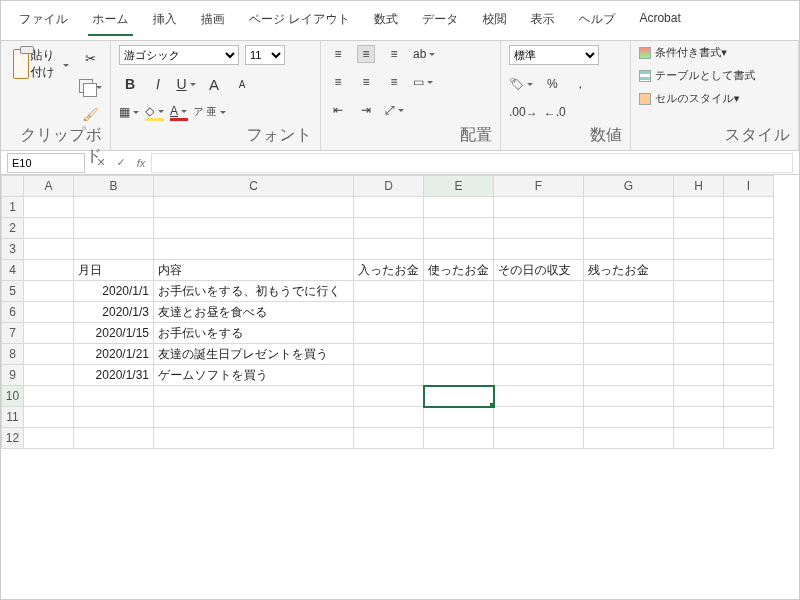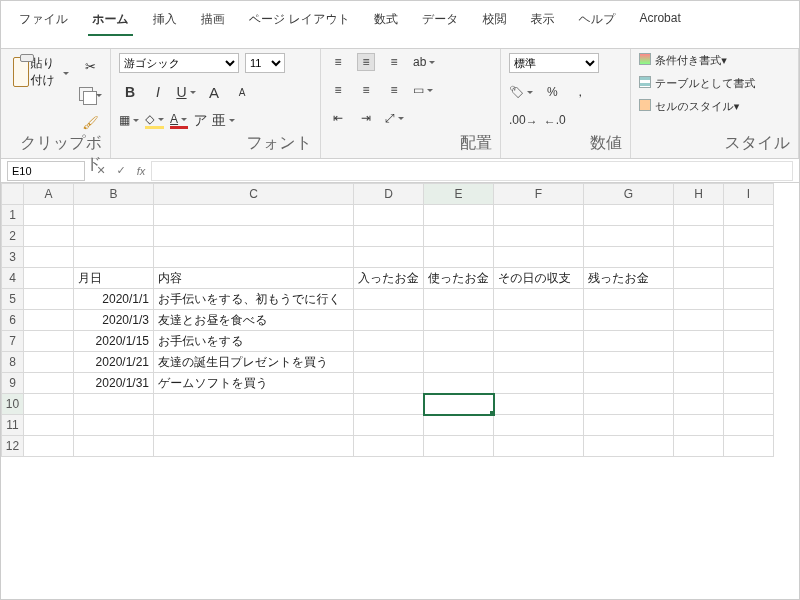--- a/index.html
+++ b/index.html
@@ -1,39 +1,39 @@
 <!DOCTYPE html>
 <html><head>
 <meta charset="utf-8">
 <style>
   *{box-sizing:border-box;margin:0;padding:0;font-family:"Meiryo UI","Yu Gothic UI",sans-serif}
   body{background:#fff;width:800px;height:600px;overflow:hidden;border:1px solid #ccc;font-size:12px;color:#222}
   
-  .tabs{display:flex;gap:0;padding:4px 6px 12px;background:#fff;border-bottom:1px solid #d0d0d0}
+  .tabs{display:flex;gap:0;padding:4px 6px 4px;background:#fff;border-bottom:1px solid #d0d0d0}
   .tab{padding:6px 12px 8px;font-size:12px;color:#3a3a3a;cursor:pointer;position:relative}
-  .tab.active{font-weight:700}
+  .tab.active{font-weight:400}
   .tab.active::after{content:"";position:absolute;left:8px;right:8px;bottom:0;height:2px;background:#217346}
   
   .ribbon{display:flex;align-items:stretch;background:#f5f5f5;border-bottom:1px solid #d0d0d0;height:110px}
   .group{border-right:1px solid #d8d8d8;padding:4px 8px 2px;display:flex;flex-direction:column;justify-content:space-between}
   .group-body{flex:1;display:flex;align-items:flex-start;gap:6px}
   .group-label{text-align:right;font-size:16px;color:#666;padding:2px 0}
   .col{display:flex;flex-direction:column;gap:5px}
   .row{display:flex;align-items:center;gap:6px}
   .btn{display:inline-flex;align-items:center;justify-content:center;min-width:18px;height:18px;font-size:12px;color:#3a3a3a;cursor:pointer}
   .btn.lg{height:22px;min-width:22px;font-size:14px}
   .dd::after{content:"";display:inline-block;margin-left:3px;border:3px solid transparent;border-top-color:#666;transform:translateY(2px)}
   .paste-big{display:flex;flex-direction:row;align-items:center;gap:2px;padding:2px 4px;cursor:pointer}
   .clip-icon{width:26px;height:30px;border:1px solid #b08030;border-radius:2px;position:relative;background:#fef9ee}
   .clip-icon::before{content:"";position:absolute;top:-4px;left:6px;width:12px;height:6px;border:1px solid #888;border-radius:2px;background:#eee}
   select.fontname{width:120px;height:20px;font-size:11px;border:1px solid #bdbdbd;background:#fff}
   select.fontsize{width:40px;height:20px;font-size:11px;border:1px solid #bdbdbd;background:#fff}
   .btn.toggle-on{background:#e1e1e1;border:1px solid #c0c0c0}
   .numfmt{width:90px;height:20px;border:1px solid #bdbdbd;background:#fff;font-size:11px}
-  .styles .srow{display:flex;align-items:flex-start;gap:4px;font-size:11px;color:#333;white-space:nowrap}
+  .styles .srow{display:flex;align-items:center;gap:4px;font-size:11px;color:#333;white-space:nowrap}
   .mini-sq{width:12px;height:12px;border:1px solid #9aa}
   
   .fbar{display:flex;align-items:center;border-bottom:1px solid #d0d0d0;height:24px;background:#fff}
   .namebox{width:78px;height:20px;border:1px solid #c8c8c8;margin:0 6px;font-size:11px;padding:1px 4px}
   .fx-btn{width:20px;text-align:center;color:#777;font-size:11px}
   .fx-input{flex:1;height:20px;border:1px solid #e0e0e0;margin:0 6px 0 0;font-size:11px;padding:1px 4px}
   
   .grid-wrap{overflow:auto}
   table.sheet{border-collapse:collapse;table-layout:fixed}
   table.sheet th,table.sheet td{border:1px solid #d9d9d9;height:21px;font-size:12px;background:#fff;color:#222}
@@ -101,21 +101,21 @@
         <span class="btn lg" style="font-weight:700">B</span>
         <span class="btn lg" style="font-style:italic">I</span>
         <span class="btn lg under dd">U</span>
         <span class="btn lg" style="font-size:15px">A</span>
         <span class="btn lg" style="font-size:10px">A</span>
       </div>
       <div class="row">
         <span class="btn dd">▦</span>
         <span class="btn dd" style="border-bottom:3px solid #ffe066">◇</span>
         <span class="btn dd under" style="border-bottom:3px solid #d02828">A</span>
-        <span class="btn dd" style="font-size:14px;line-height:1;text-align:center">ア
+        <span class="btn dd" style="font-size:10px;line-height:1;text-align:center">ア
 亜</span>
       </div>
     </div>
       </div>
     <div class="group-label">フォント</div>
   </div>
 
   <div class="group" style="width:180px">
     <div class="group-body">
         <div class="col" style="gap:10px">

